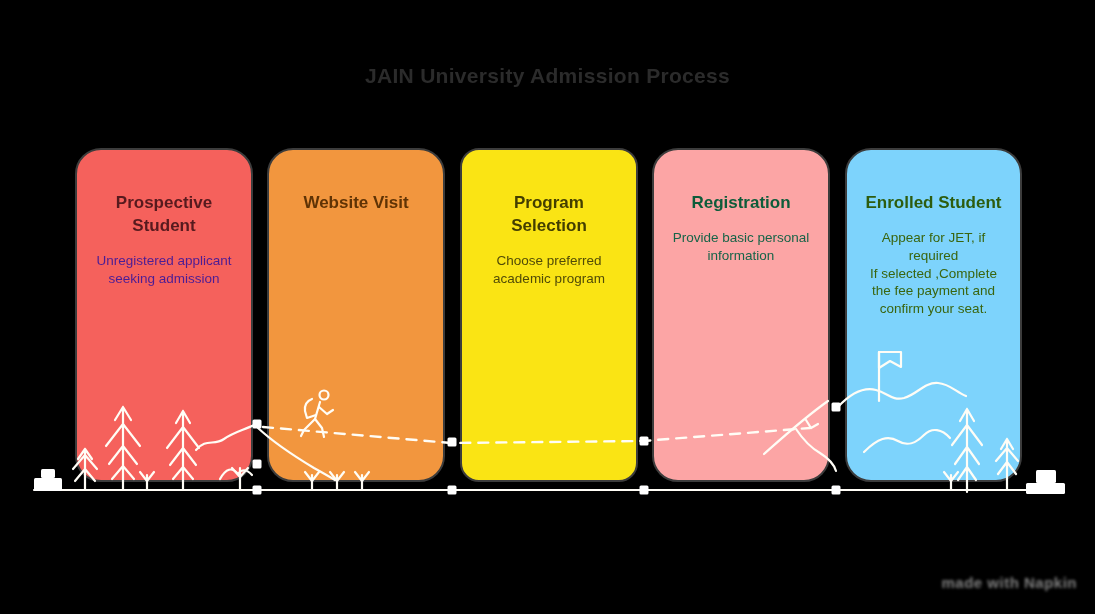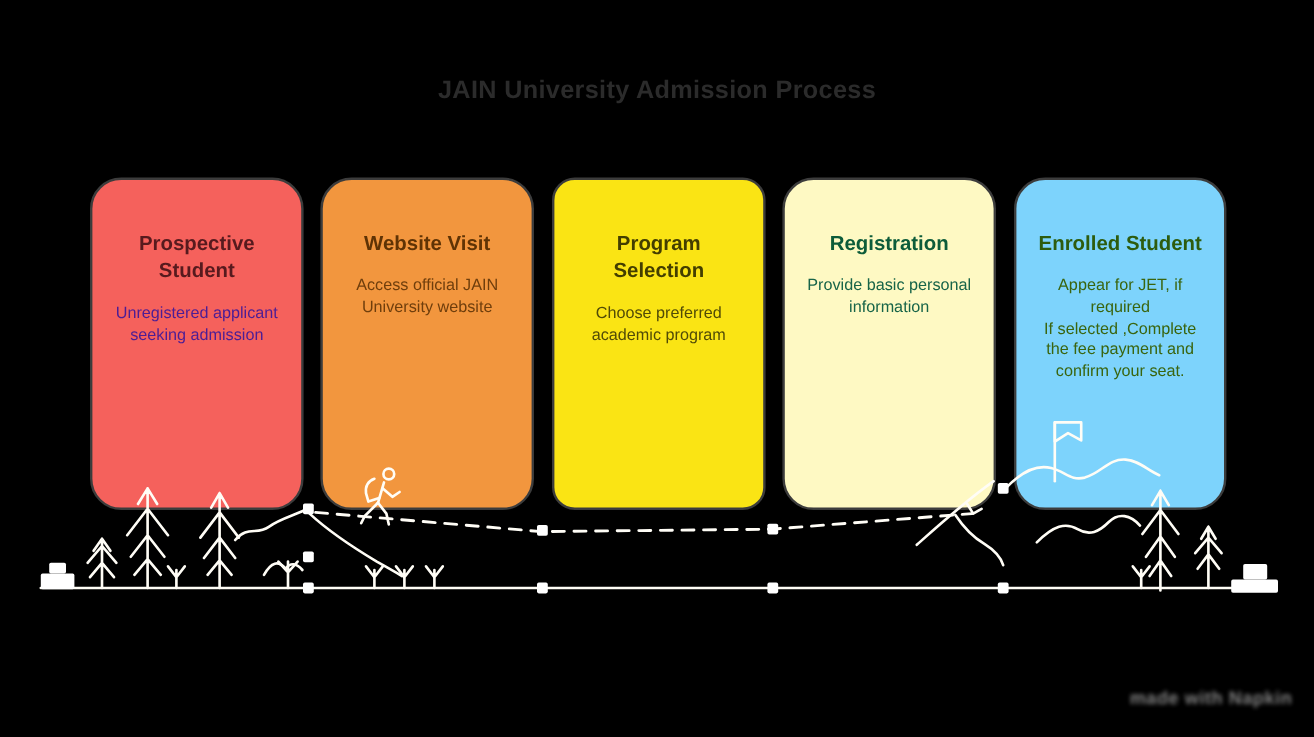--- a/index.html
+++ b/index.html
@@ -7,21 +7,21 @@
     width:1095px;height:614px;position:relative;overflow:hidden;
     background:#000;
     font-family:"Liberation Sans", sans-serif;
   }
   .page-title{
     position:absolute;top:64px;left:0;width:100%;
     text-align:center;font-size:21px;font-weight:bold;
     letter-spacing:.3px;color:#2b2b2b;
   }
   .card{
-    position:absolute;top:148px;width:178px;height:277px;
+    position:absolute;top:148px;width:178px;height:334px;
     border-radius:26px;border:2px solid #3c3c3c;box-sizing:border-box;
     text-align:center;padding:42px 12px 0;
   }
   .card-1{left:75px;}
   .card-2{left:267px;}
   .card-3{left:460px;border-radius:19px;}
   .card-4{left:652px;}
   .card-5{left:845px;width:177px;}
   .card-title{
     font-size:17px;font-weight:bold;line-height:1.35;margin:0 0 14px;
@@ -44,29 +44,28 @@
 
 <div class="page-title" style="color: rgb(43, 43, 43);">JAIN University Admission Process</div>
 
 <div class="card card-1" style="background: rgb(245, 97, 92);">
   <h2 class="card-title" style="color: rgb(87, 26, 30);">Prospective Student</h2>
   <p class="card-desc" style="color: #4c1d95;">Unregistered applicant seeking admission</p>
 </div>
 
 <div class="card card-2" style="background: rgb(242, 150, 62);">
   <h2 class="card-title" style="color: rgb(95, 51, 5);">Website Visit</h2>
-  <p class="card-desc" style="color: rgb(111, 62, 12);">Access official JAIN University website</p>
 </div>
 
 <div class="card card-3" style="background: rgb(250, 228, 20);">
   <h2 class="card-title" style="color: rgb(67, 62, 0);">Program Selection</h2>
   <p class="card-desc" style="color: rgb(81, 75, 7);">Choose preferred academic program</p>
 </div>
 
-<div class="card card-4" style="background: #fef9c3;">
+<div class="card card-4" style="background: #fca5a5;">
   <h2 class="card-title" style="color: rgb(13, 92, 58);">Registration</h2>
   <p class="card-desc" style="color: rgb(23, 100, 72);">Provide basic personal information</p>
 </div>
 
 <div class="card card-5" style="background: #7dd3fc;">
   <h2 class="card-title" style="color: rgb(45, 92, 14);">Enrolled Student</h2>
   <p class="card-desc" style="color: rgb(58, 101, 15);">Appear for JET, if required
 If selected ,Complete the fee payment and confirm your seat.</p>
 </div>
 

